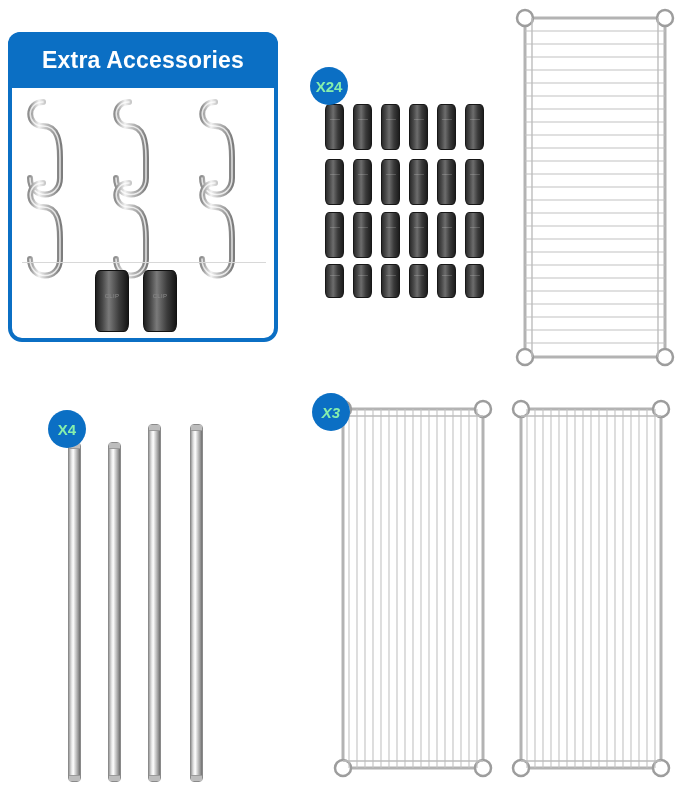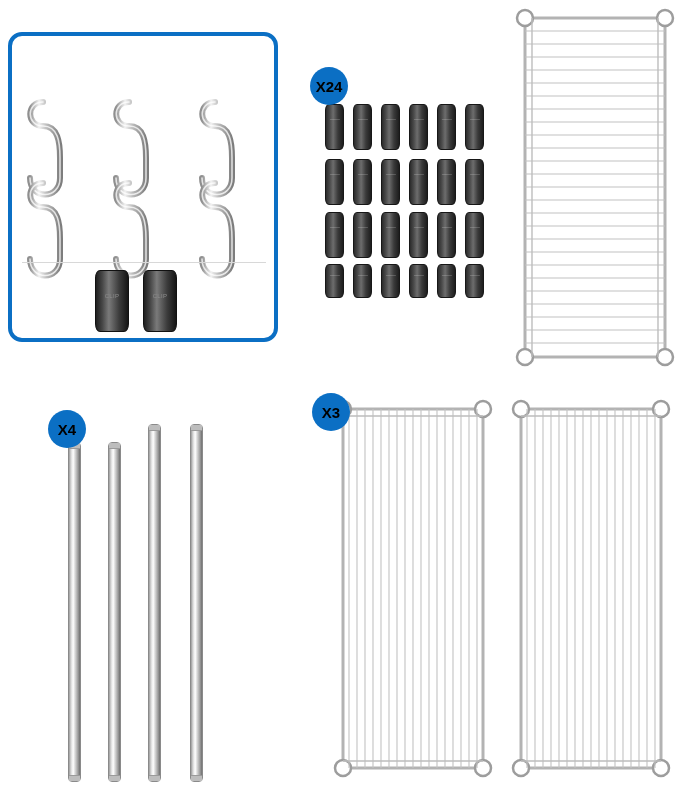--- a/index.html
+++ b/index.html
@@ -31,29 +31,29 @@
   .accessories-inner{
     position:absolute;left:12px;top:88px;width:262px;height:250px;
   }
   .acc-divider{
     position:absolute;left:22px;top:262px;width:244px;height:1px;background:#d8d8d8;
   }
 
   
   .badge{
     position:absolute;border-radius:50%;
-    background:#0b6fc4;color:#000000;
+    background:#0b6fc4;color:#86efac;
     display:flex;align-items:center;justify-content:center;
     font-size:15px;font-weight:bold;
     font-family:"Liberation Sans", sans-serif;
     z-index:20;
   }
   .badge-24{left:310px;top:67px;width:38px;height:38px;}
   .badge-4{left:48px;top:410px;width:38px;height:38px;}
-  .badge-3{left:312px;top:393px;width:38px;height:38px;}
+  .badge-3{left:312px;top:393px;width:38px;height:38px;font-style:italic;}
 
   
   .hooks{position:absolute;left:0;top:0;width:262px;height:180px;}
   .hook{position:absolute;width:46px;height:125px;}
 
   
   .clip{
     position:absolute;border-radius:4px/6px;
     background:linear-gradient(90deg,#2b2b2b 0%,#4a4a4a 22%,#6d6d6d 42%,#3a3a3a 70%,#1d1d1d 100%);
     border:1px solid #171717;
@@ -95,20 +95,23 @@
   
   .shelf{position:absolute;}
   .shelf svg{display:block;}
 </style>
 </head>
 <body>
 
 <div class="stage">
 
   <div class="accessories-panel"></div>
+  <div class="accessories-title-bar">
+    <span class="accessories-title">Extra Accessories</span>
+  </div>
 
   <div class="accessories-inner">
     <div class="hooks">
 
       <div class="hook" style="left:8px;top:4px;">
         <svg width="46" height="125" viewBox="0 0 46 125">
           <defs>
             <linearGradient id="chr1" x1="0" y1="0" x2="1" y2="0">
               <stop offset="0%" stop-color="#8f8f8f"></stop>
                 <stop offset="30%" stop-color="#f2f2f2"></stop>

